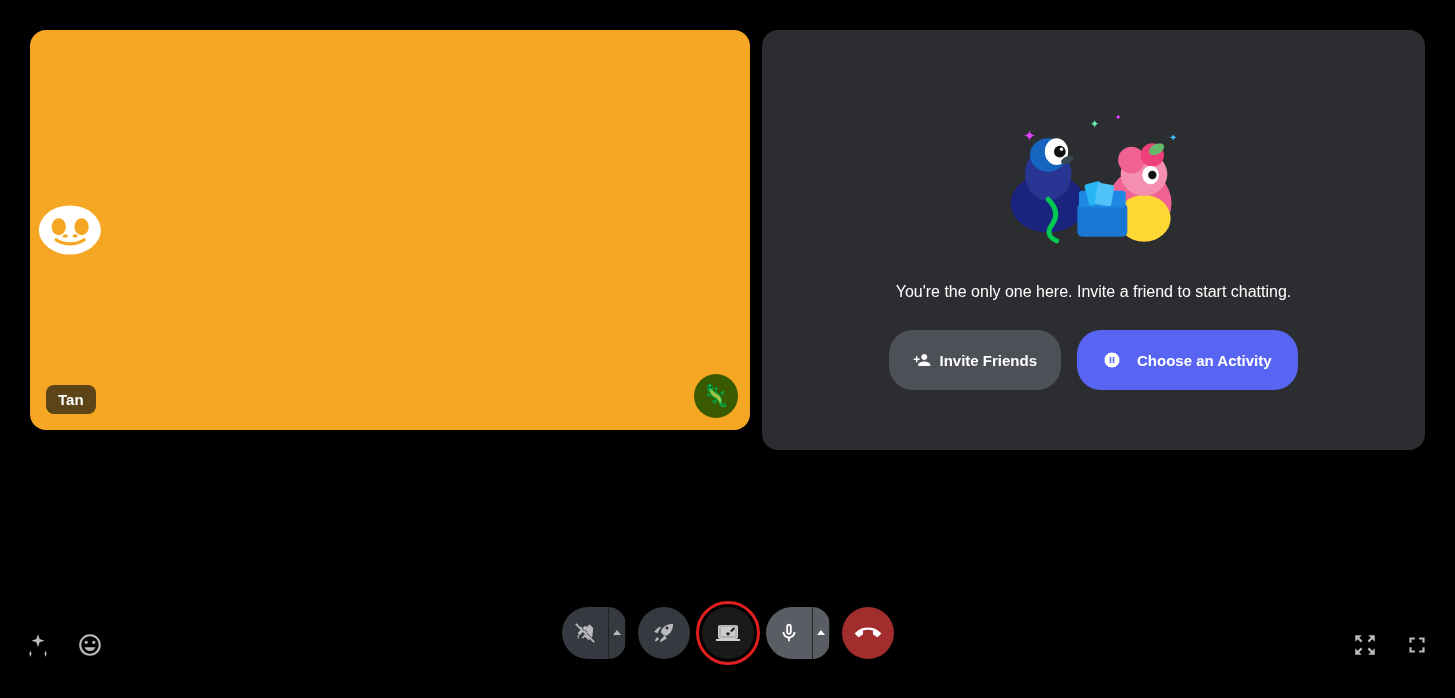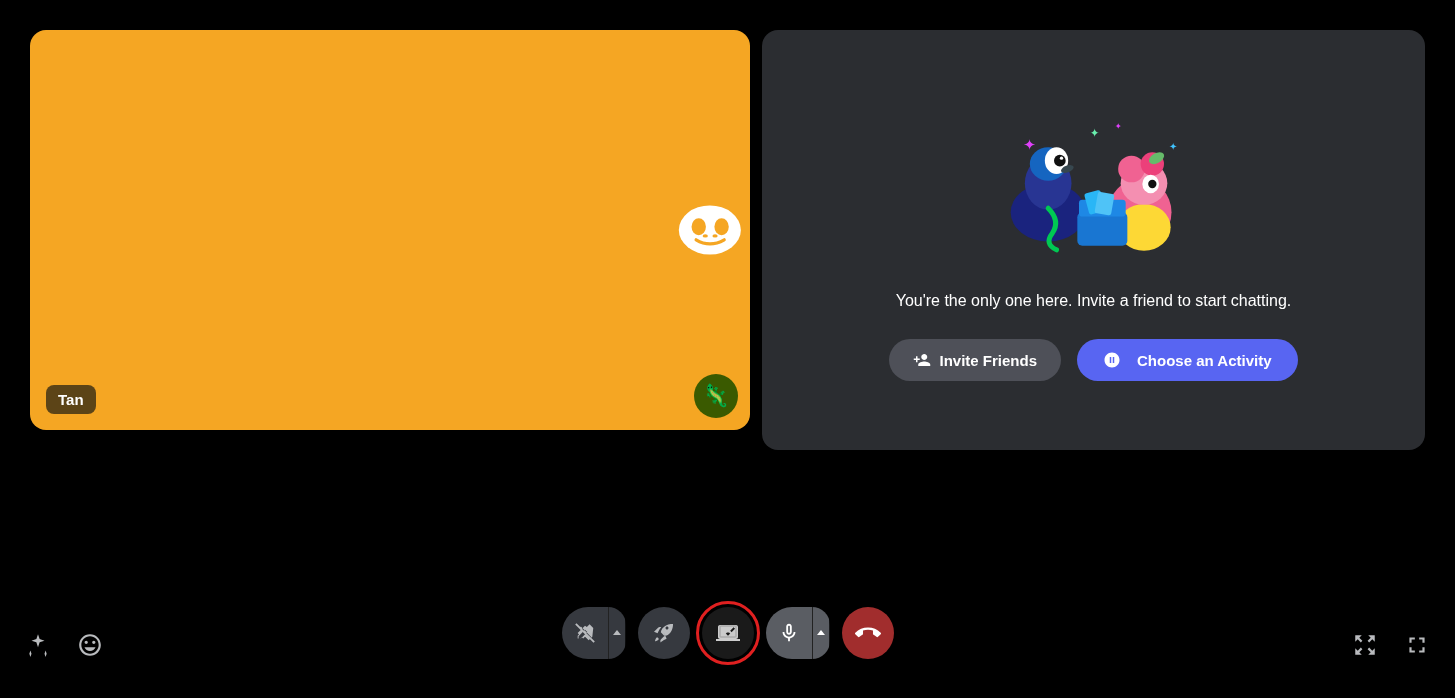--- a/index.html
+++ b/index.html
@@ -23,21 +23,21 @@
 
     
     .video-tile {
       flex: 0 0 720px;
       height: 400px;
       background: #F5A623;
       border-radius: 16px;
       position: relative;
       display: flex;
       align-items: center;
-      justify-content: flex-end;
+      justify-content: flex-start;
     }
 
     .discord-logo {
       width: 80px;
       height: 60px;
     }
 
     .user-name-badge {
       position: absolute;
       bottom: 16px;
@@ -99,40 +99,40 @@
       display: flex;
       gap: 16px;
       margin-top: 6px;
     }
 
     .btn-invite {
       background: #4e5058;
       color: #fff;
       border: none;
       border-radius: 24px;
-      padding: 12px 24px;
+      padding: 21px 24px;
       font-size: 15px;
       font-weight: 600;
       cursor: pointer;
       display: flex;
       align-items: center;
       gap: 8px;
     }
 
     .btn-activity {
       background: #5865F2;
       color: #fff;
       border: none;
       border-radius: 24px;
       padding: 12px 26px;
       font-size: 15px;
       font-weight: 600;
       cursor: pointer;
       display: flex;
-      align-items: flex-end;
+      align-items: center;
       gap: 16px;
     }
 
     
     .toolbar {
       position: absolute;
       bottom: 0;
       left: 0;
       width: 100%;
       height: 120px;

